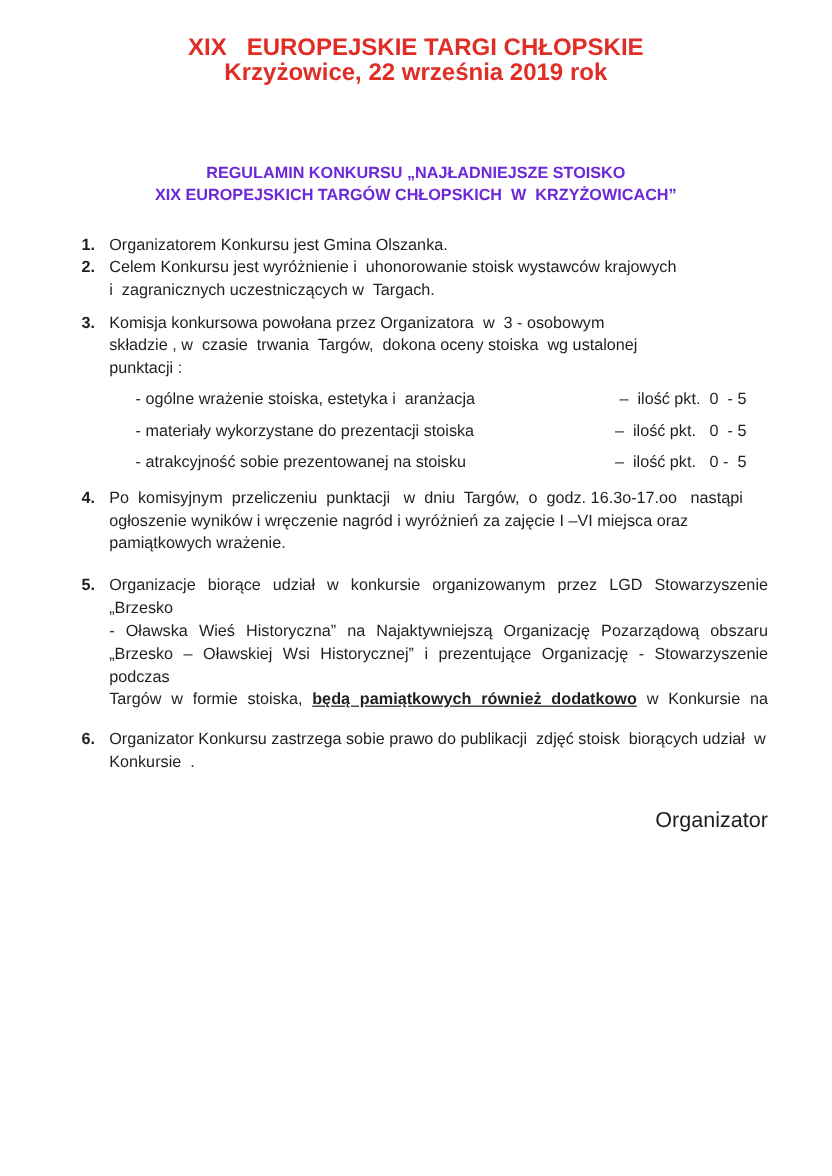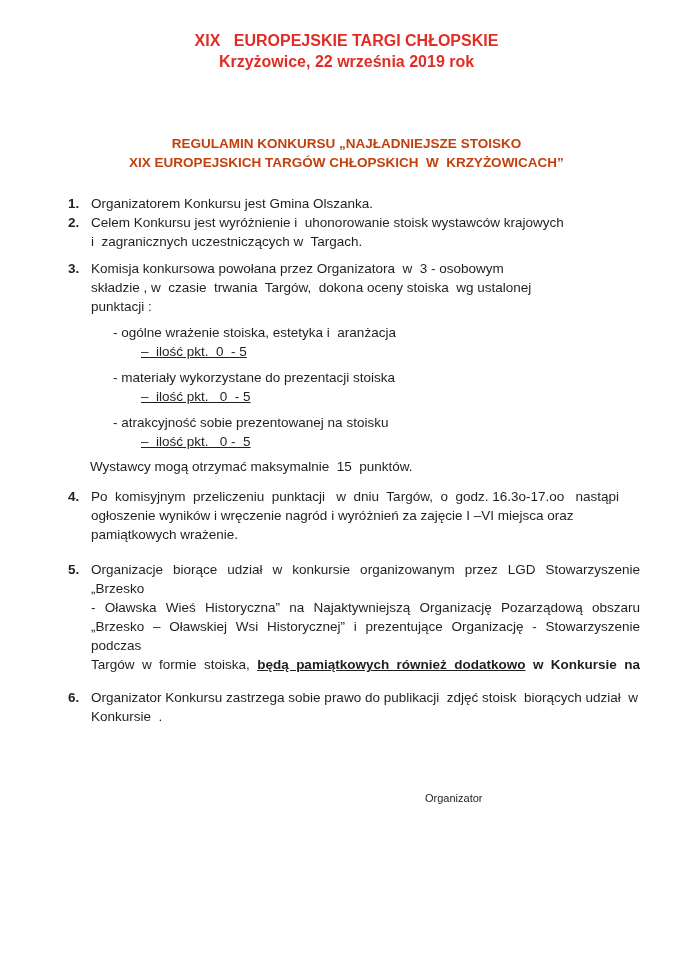--- a/index.html
+++ b/index.html
@@ -16,21 +16,21 @@
     color: #1f1f1f;
     overflow: hidden;
   }
   .pre { white-space: pre; }
 
   
   .event-header {
     padding-top: 30px;
     text-align: center;
     font-weight: bold;
-    font-size: 16px;
+    font-size: 20px;
     line-height: 21px;
   }
 
   
   .doc-title {
     margin-top: 62px;
     text-align: center;
     font-weight: bold;
     font-size: 13.5px;
     line-height: 19px;
@@ -65,51 +65,51 @@
   .gap-lg { margin-top: 16px; }
   .gap-item6 { margin-top: 14px; }
 
   .criterion {
     display: flex;
     justify-content: space-between;
     margin-top: 7px;
     padding-left: 45px;
     padding-right: 18px;
     line-height: 19px;
-    flex-direction: column;
   }
-  .criterion .crit-points { margin-left: 28px; text-decoration: underline; }
+  .criterion .crit-points { margin-left: 28px; }
 
   .summary-line {
     margin-top: 6px;
     padding-left: 22px;
     line-height: 19px;
   }
 
-  .bold { font-weight: bold; }
+  .bold { font-weight: normal; }
   .bold-underline { font-weight: bold; text-decoration: underline; }
 
   .signature {
-    margin-top: 63px;
+    margin-top: 30px;
     padding-left: 357px;
-    font-size: 11px;
+    font-size: 18px;
     line-height: 19px;
+    text-align: right;
   }
 </style>
 </head>
 <body>
 
 <div class="page">
 
   <div class="event-header" style="color: rgb(224, 45, 38);">
     <div class="pre">XIX   EUROPEJSKIE TARGI CHŁOPSKIE</div>
     <div class="pre">Krzyżowice, 22 września 2019 rok</div>
   </div>
 
-  <div class="doc-title" style="color: #c2410c;">
+  <div class="doc-title" style="color: #6d28d9;">
     <div class="pre">REGULAMIN KONKURSU „NAJŁADNIEJSZE STOISKO</div>
     <div class="pre">XIX EUROPEJSKICH TARGÓW CHŁOPSKICH  W  KRZYŻOWICACH”</div>
   </div>
 
   <div class="content">
 
     <div class="item">
       <div class="num">1.</div>
       <div class="body">
         <div class="line pre">Organizatorem Konkursu jest Gmina Olszanka.</div>
@@ -139,21 +139,20 @@
     </div>
     <div class="criterion">
       <span class="crit-label pre">- materiały wykorzystane do prezentacji stoiska</span>
       <span class="crit-points pre">–  ilość pkt.   0  - 5</span>
     </div>
     <div class="criterion">
       <span class="crit-label pre">- atrakcyjność sobie prezentowanej na stoisku</span>
       <span class="crit-points pre">–  ilość pkt.   0 -  5</span>
     </div>
 
-    <div class="summary-line pre">Wystawcy mogą otrzymać maksymalnie  15  punktów.</div>
 
     <div class="item gap-md">
       <div class="num">4.</div>
       <div class="body">
         <div class="line pre">Po  komisyjnym  przeliczeniu  punktacji   w  dniu  Targów,  o  godz. 16.3o-17.oo   nastąpi</div>
         <div class="line pre">ogłoszenie wyników i wręczenie nagród i wyróżnień za zajęcie I –VI miejsca oraz</div>
         <div class="line pre">pamiątkowych wrażenie.</div>
       </div>
     </div>
 

